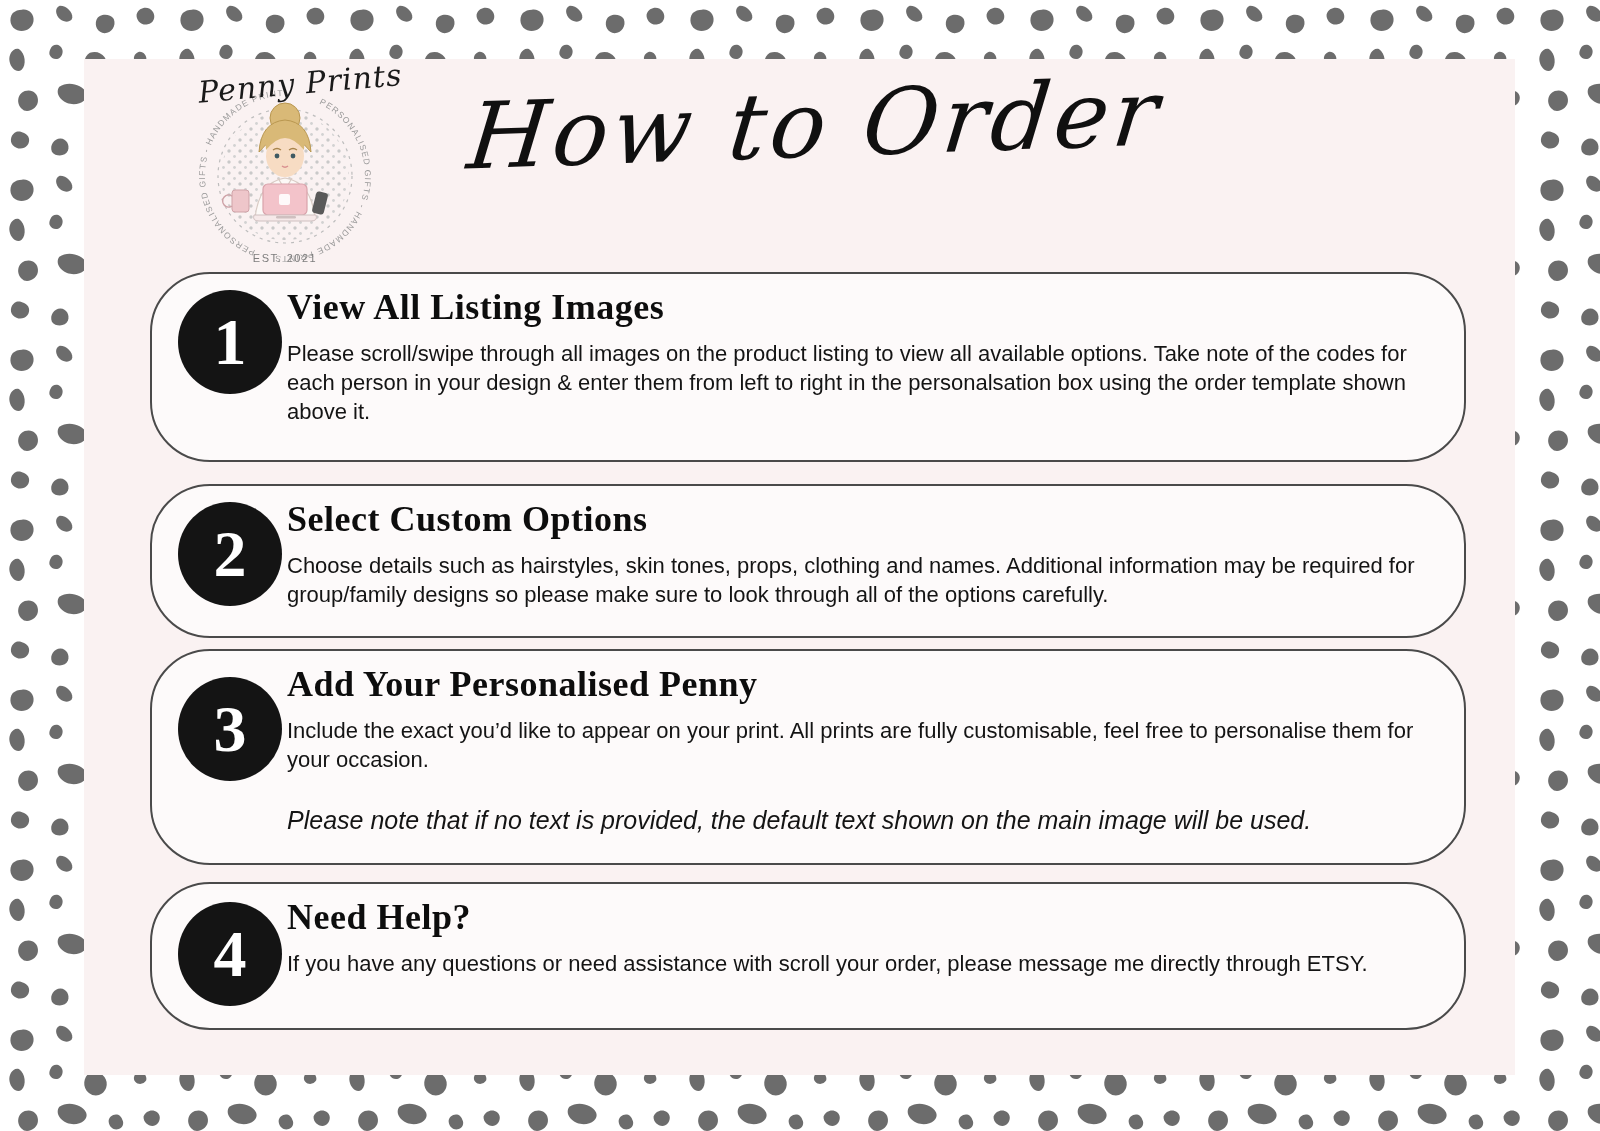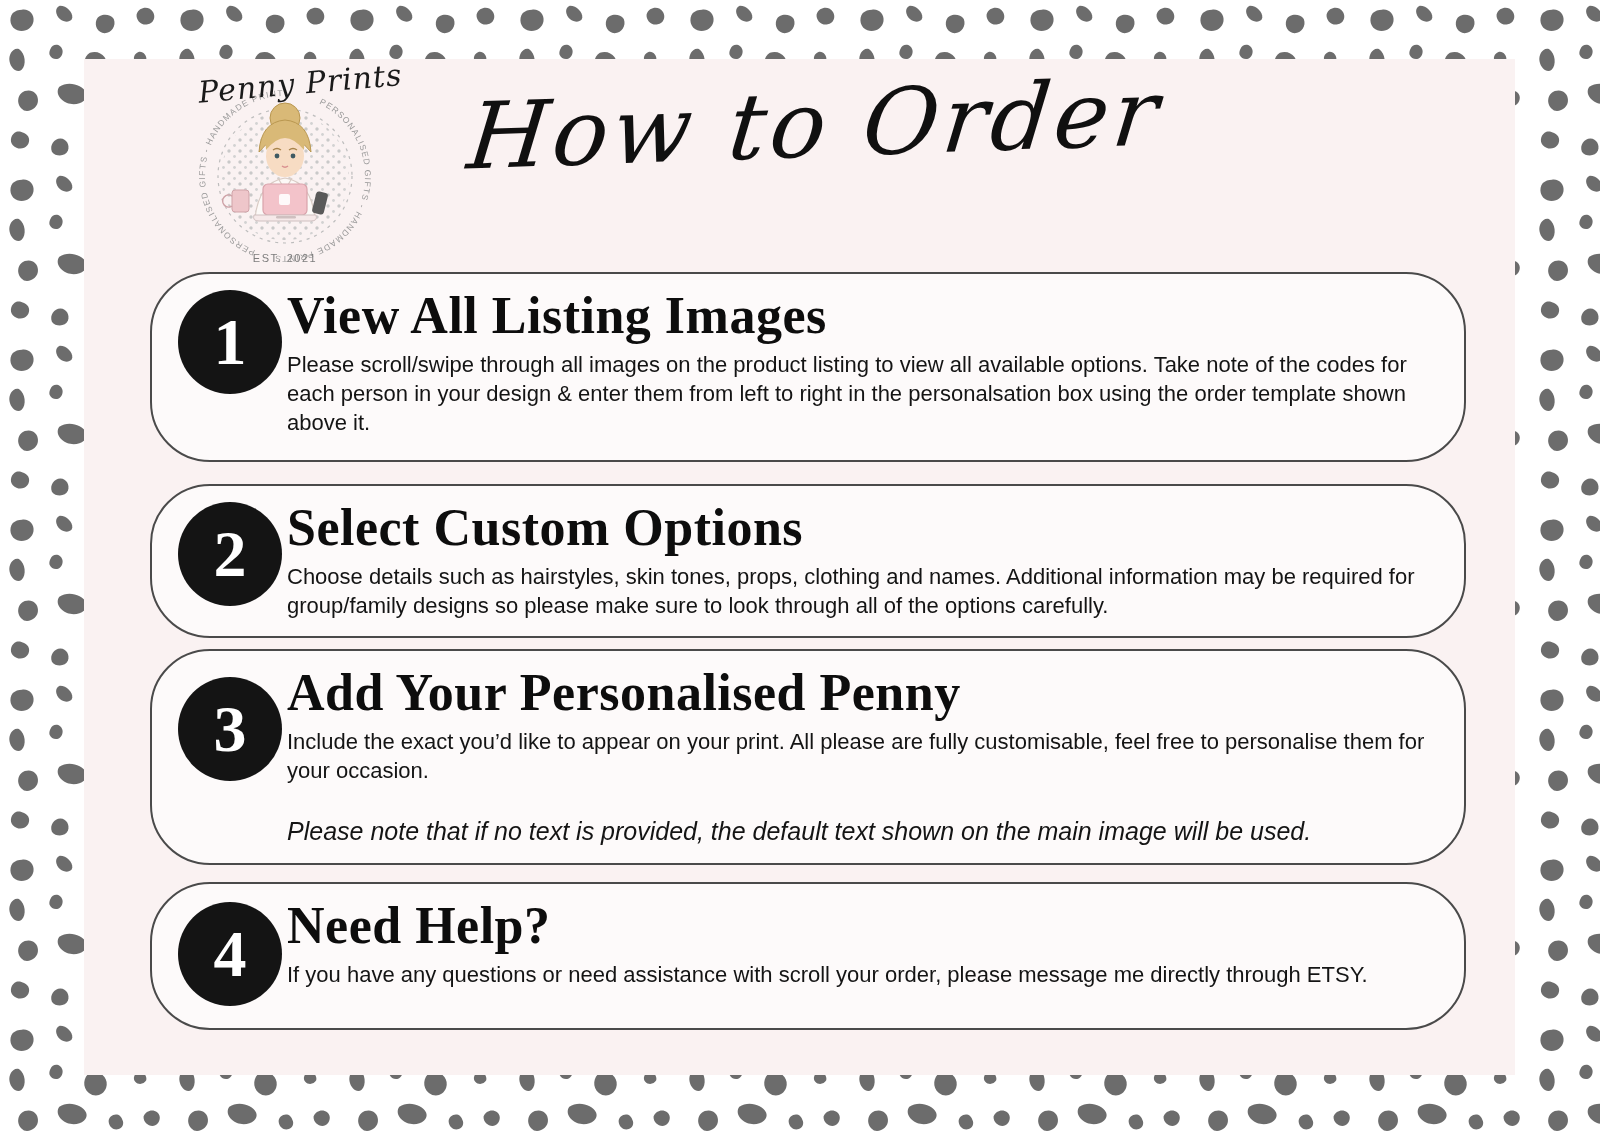--- a/index.html
+++ b/index.html
@@ -30,23 +30,23 @@
 
   .num-circle{position:absolute;left:26px;width:104px;height:104px;border-radius:50%;
       background:#141414;color:#ffffff;display:flex;align-items:center;justify-content:center;
       font-family:"Liberation Serif", serif;font-weight:700;font-size:66px;}
   .card1 .num-circle{top:16px;}
   .card2 .num-circle{top:16px;}
   .card3 .num-circle{top:26px;}
   .card4 .num-circle{top:18px;}
 
   .step-text{position:absolute;left:135px;top:14px;width:1150px;}
-  .step-heading{font-family:"Liberation Serif", serif;font-weight:700;font-size:52px;
+  .step-heading{font-family:"Liberation Serif", serif;font-weight:700;font-size:36px;
       line-height:1.08;color:#0d0d0d;letter-spacing:0.5px;}
-  .step-body{margin-top:6px;font-size:22px;line-height:1.32;color:#141414;}
+  .step-body{margin-top:12px;font-size:22px;line-height:1.32;color:#141414;}
   .step-note{margin-top:30px;font-size:25px;line-height:1.3;color:#141414;font-style:italic;}
 </style>
 </head>
 <body>
 
 <div class="frame">
 
   <svg class="spots-layer" width="1600" height="1131" viewBox="0 0 1600 1131" aria-hidden="true">
     <defs>
       <path id="b1" d="M0,-9 C6,-10 11,-5 10,1 C9,7 3,11 -4,9 C-10,7 -12,-1 -8,-6 C-6,-8 -3,-9 0,-9 Z"></path>
@@ -141,21 +141,21 @@
     <div class="step-text">
       <div class="step-heading">Select Custom Options</div>
       <div class="step-body">Choose details such as hairstyles, skin tones, props, clothing and names. Additional information may be required for group/family designs so please make sure to look through all of the options carefully.</div>
     </div>
   </div>
 
   <div class="card card3">
     <div class="num-circle">3</div>
     <div class="step-text">
       <div class="step-heading">Add Your Personalised Penny</div>
-      <div class="step-body">Include the exact you’d like to appear on your print. All please are fully customisable, feel free to personalise them for your occasion.</div>
+      <div class="step-body">Include the exact you’d like to appear on your print. All prints are fully customisable, feel free to personalise them for your occasion.</div>
       <div class="step-note">Please note that if no text is provided, the default text shown on the main image will be used.</div>
     </div>
   </div>
 
   <div class="card card4">
     <div class="num-circle">4</div>
     <div class="step-text">
       <div class="step-heading">Need Help?</div>
       <div class="step-body">If you have any questions or need assistance with scroll your order, please message me directly through ETSY.</div>
     </div>

